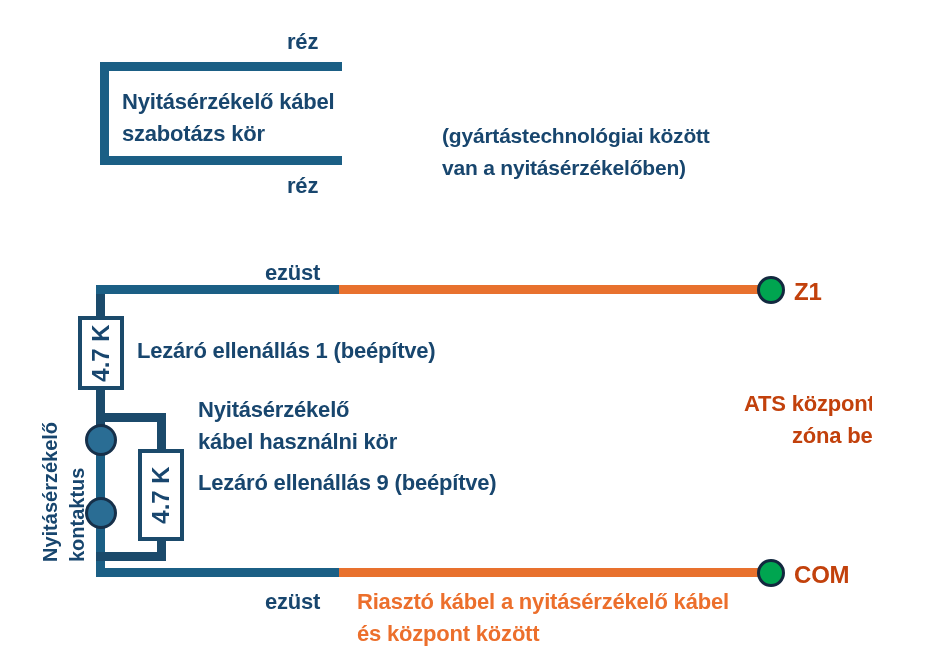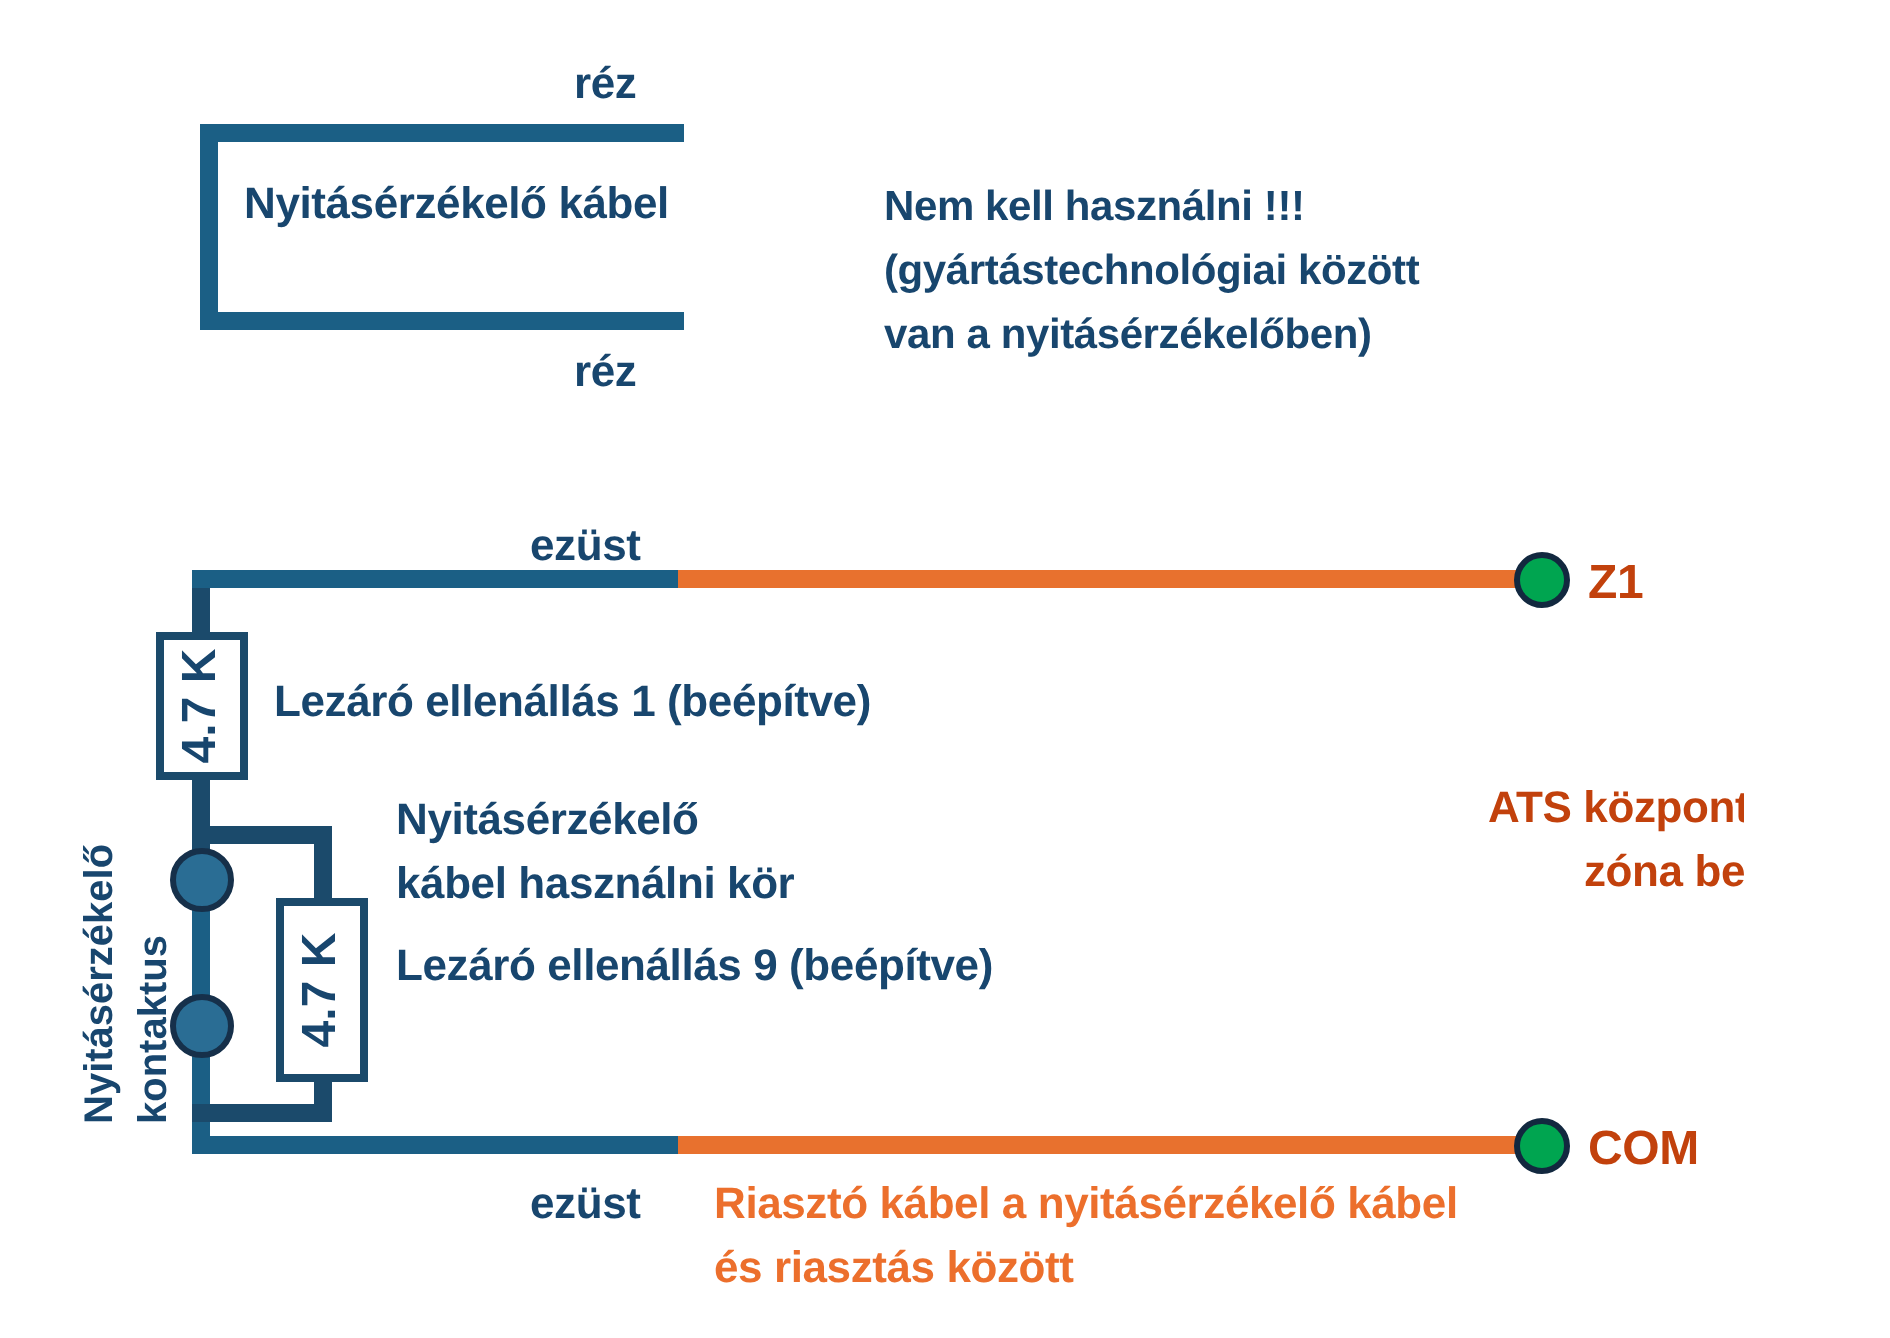--- a/index.html
+++ b/index.html
@@ -89,24 +89,24 @@
 
 <div id="canvas">
 
   <div class="txt navy" style="left:287px; top:28px; font-size:22px;">réz</div>
 
   <div class="seg blue" style="left:100px; top:62px; width:242px; height:9px;"></div>
   <div class="seg blue" style="left:100px; top:62px; width:9px; height:103px;"></div>
   <div class="seg blue" style="left:100px; top:156px; width:242px; height:9px;"></div>
 
   <div class="txt navy" style="left:122px; top:88px; font-size:22px;">Nyitásérzékelő kábel</div>
+  <div class="txt navy" style="left:122px; top:120px; font-size:22px;">szabotázs kör</div>
 
   <div class="txt navy" style="left:287px; top:172px; font-size:22px;">réz</div>
 
-  <div class="txt navy" style="left:442px; top:90px; font-size:21px;">Nem kell használni !!!</div>
   <div class="txt navy" style="left:442px; top:122px; font-size:21px;">(gyártástechnológiai között</div>
   <div class="txt navy" style="left:442px; top:154px; font-size:21px;">van a nyitásérzékelőben)</div>
 
   <div class="txt navy" style="left:265px; top:259px; font-size:22px;">ezüst</div>
 
   <div class="seg blue" style="left:96px; top:285px; width:9px; height:292px;"></div>
 
   <div class="seg blue" style="left:96px; top:285px; width:243px; height:9px;"></div>
 
   <div class="seg orng" style="left:339px; top:285px; width:425px; height:9px;"></div>
@@ -151,15 +151,15 @@
 
   <div class="term" style="left:757px; top:559px; width:28px; height:28px;"></div>
   <div class="txt green" style="left:794px; top:559px; font-size:24px;">COM</div>
 
   <div class="txt green" style="left:744px; top:390px; font-size:22px;">ATS központ</div>
   <div class="txt green" style="left:744px; top:422px; font-size:22px;margin-left:48px;">zóna bemenet</div>
 
   <div class="txt navy" style="left:265px; top:588px; font-size:22px;">ezüst</div>
 
   <div class="txt orange" style="left:357px; top:588px; font-size:22px;">Riasztó kábel a nyitásérzékelő kábel</div>
-  <div class="txt orange" style="left:357px; top:620px; font-size:22px;">és riasztás között</div>
+  <div class="txt orange" style="left:357px; top:620px; font-size:22px;">és központ között</div>
 
 </div>
 
 </body></html>

